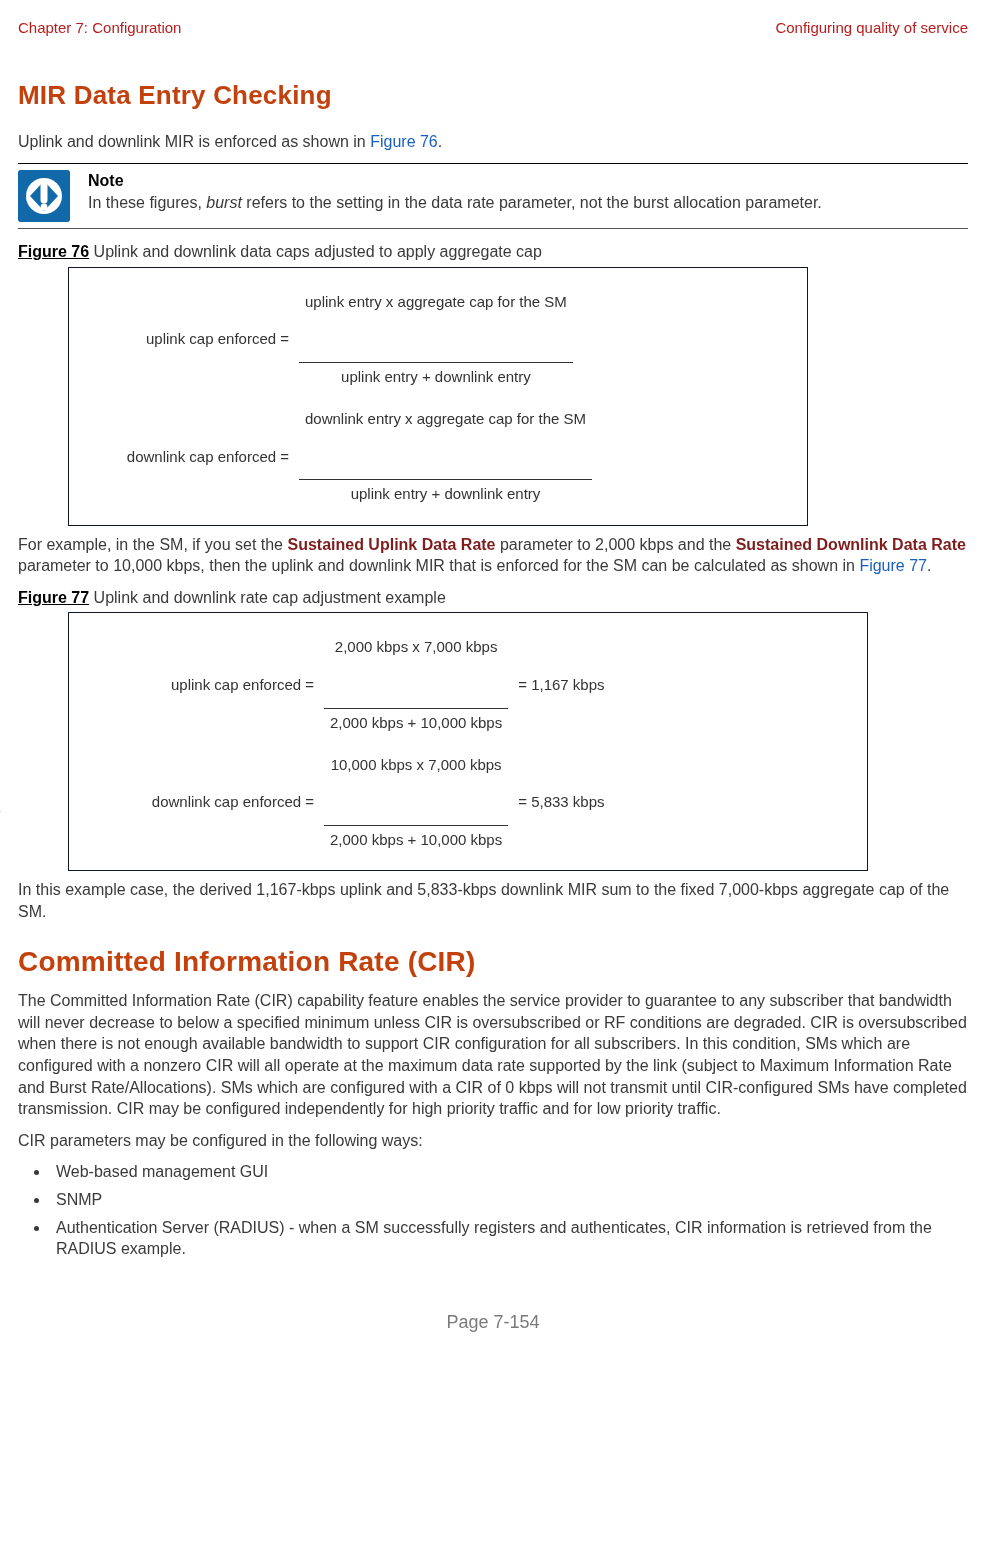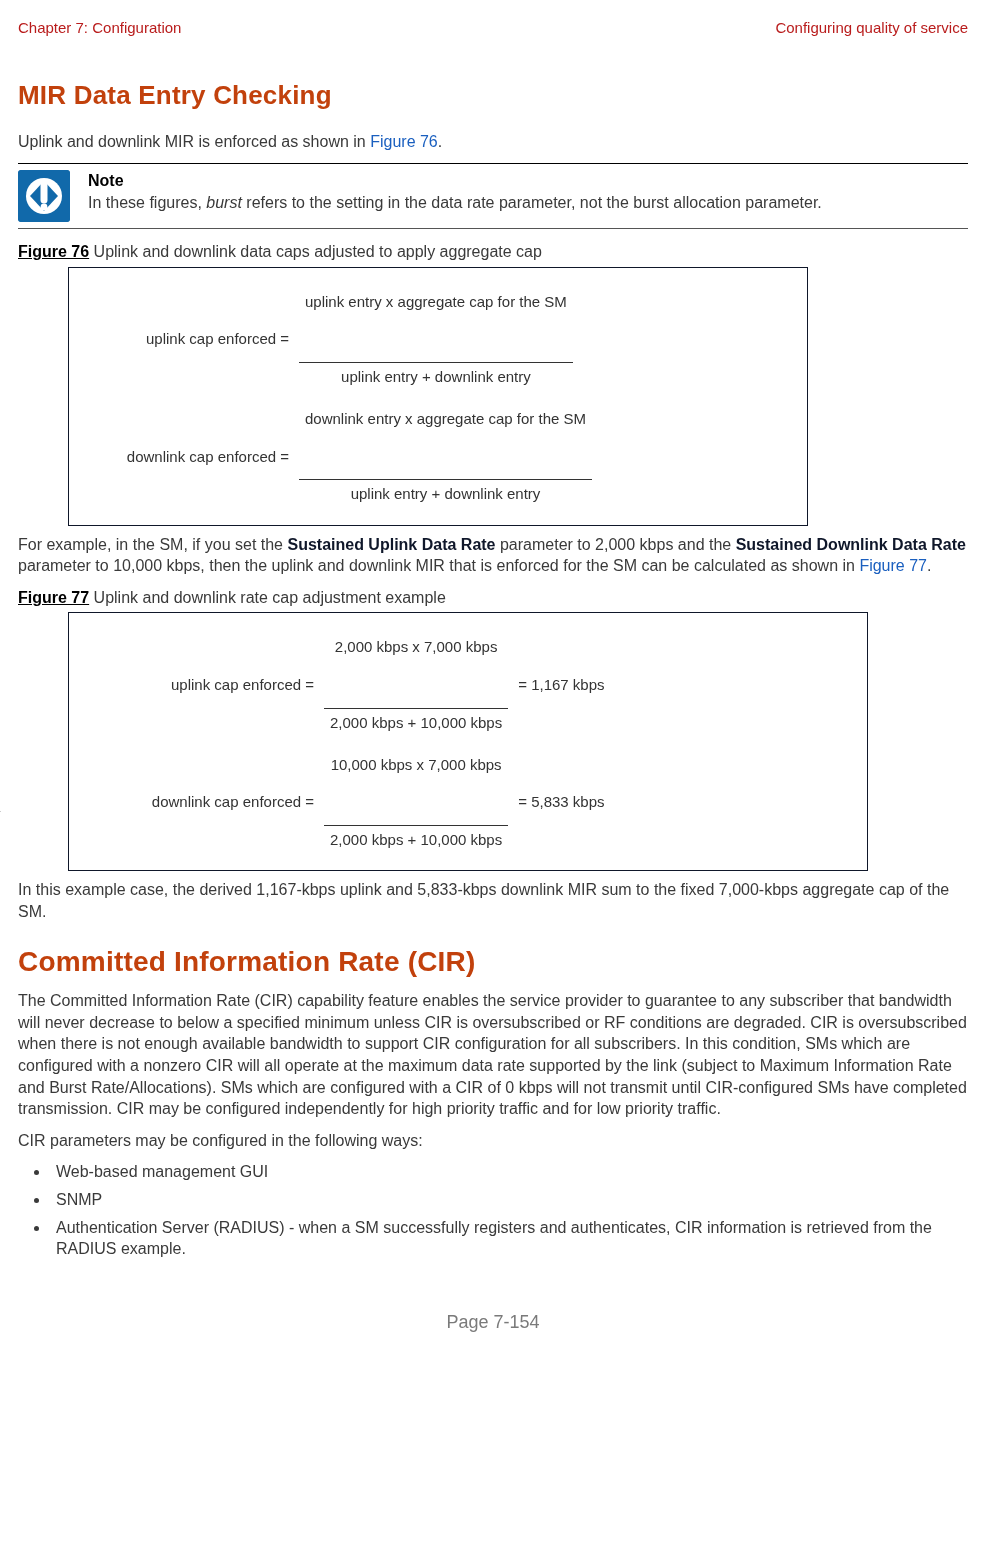--- a/index.html
+++ b/index.html
@@ -111,21 +111,21 @@
   ul.bullets li {
     padding-left: 6px;
     margin-bottom: 6px;
   }
   .footer {
     text-align: center;
     color: #7a7a7a;
     font-size: 18px;
     margin-top: 50px;
   }
-  .strong { font-weight: bold; color:#0f172a; }
+  .strong { font-weight: bold; color:#7f1d1d; }
 </style>
 </head>
 <body>
 
 <div class="header-row">
   <span>Chapter 7:  Configuration</span>
   <span>Configuring quality of service</span>
 </div>
 
 <h2 class="condensed">MIR Data Entry Checking</h2>

